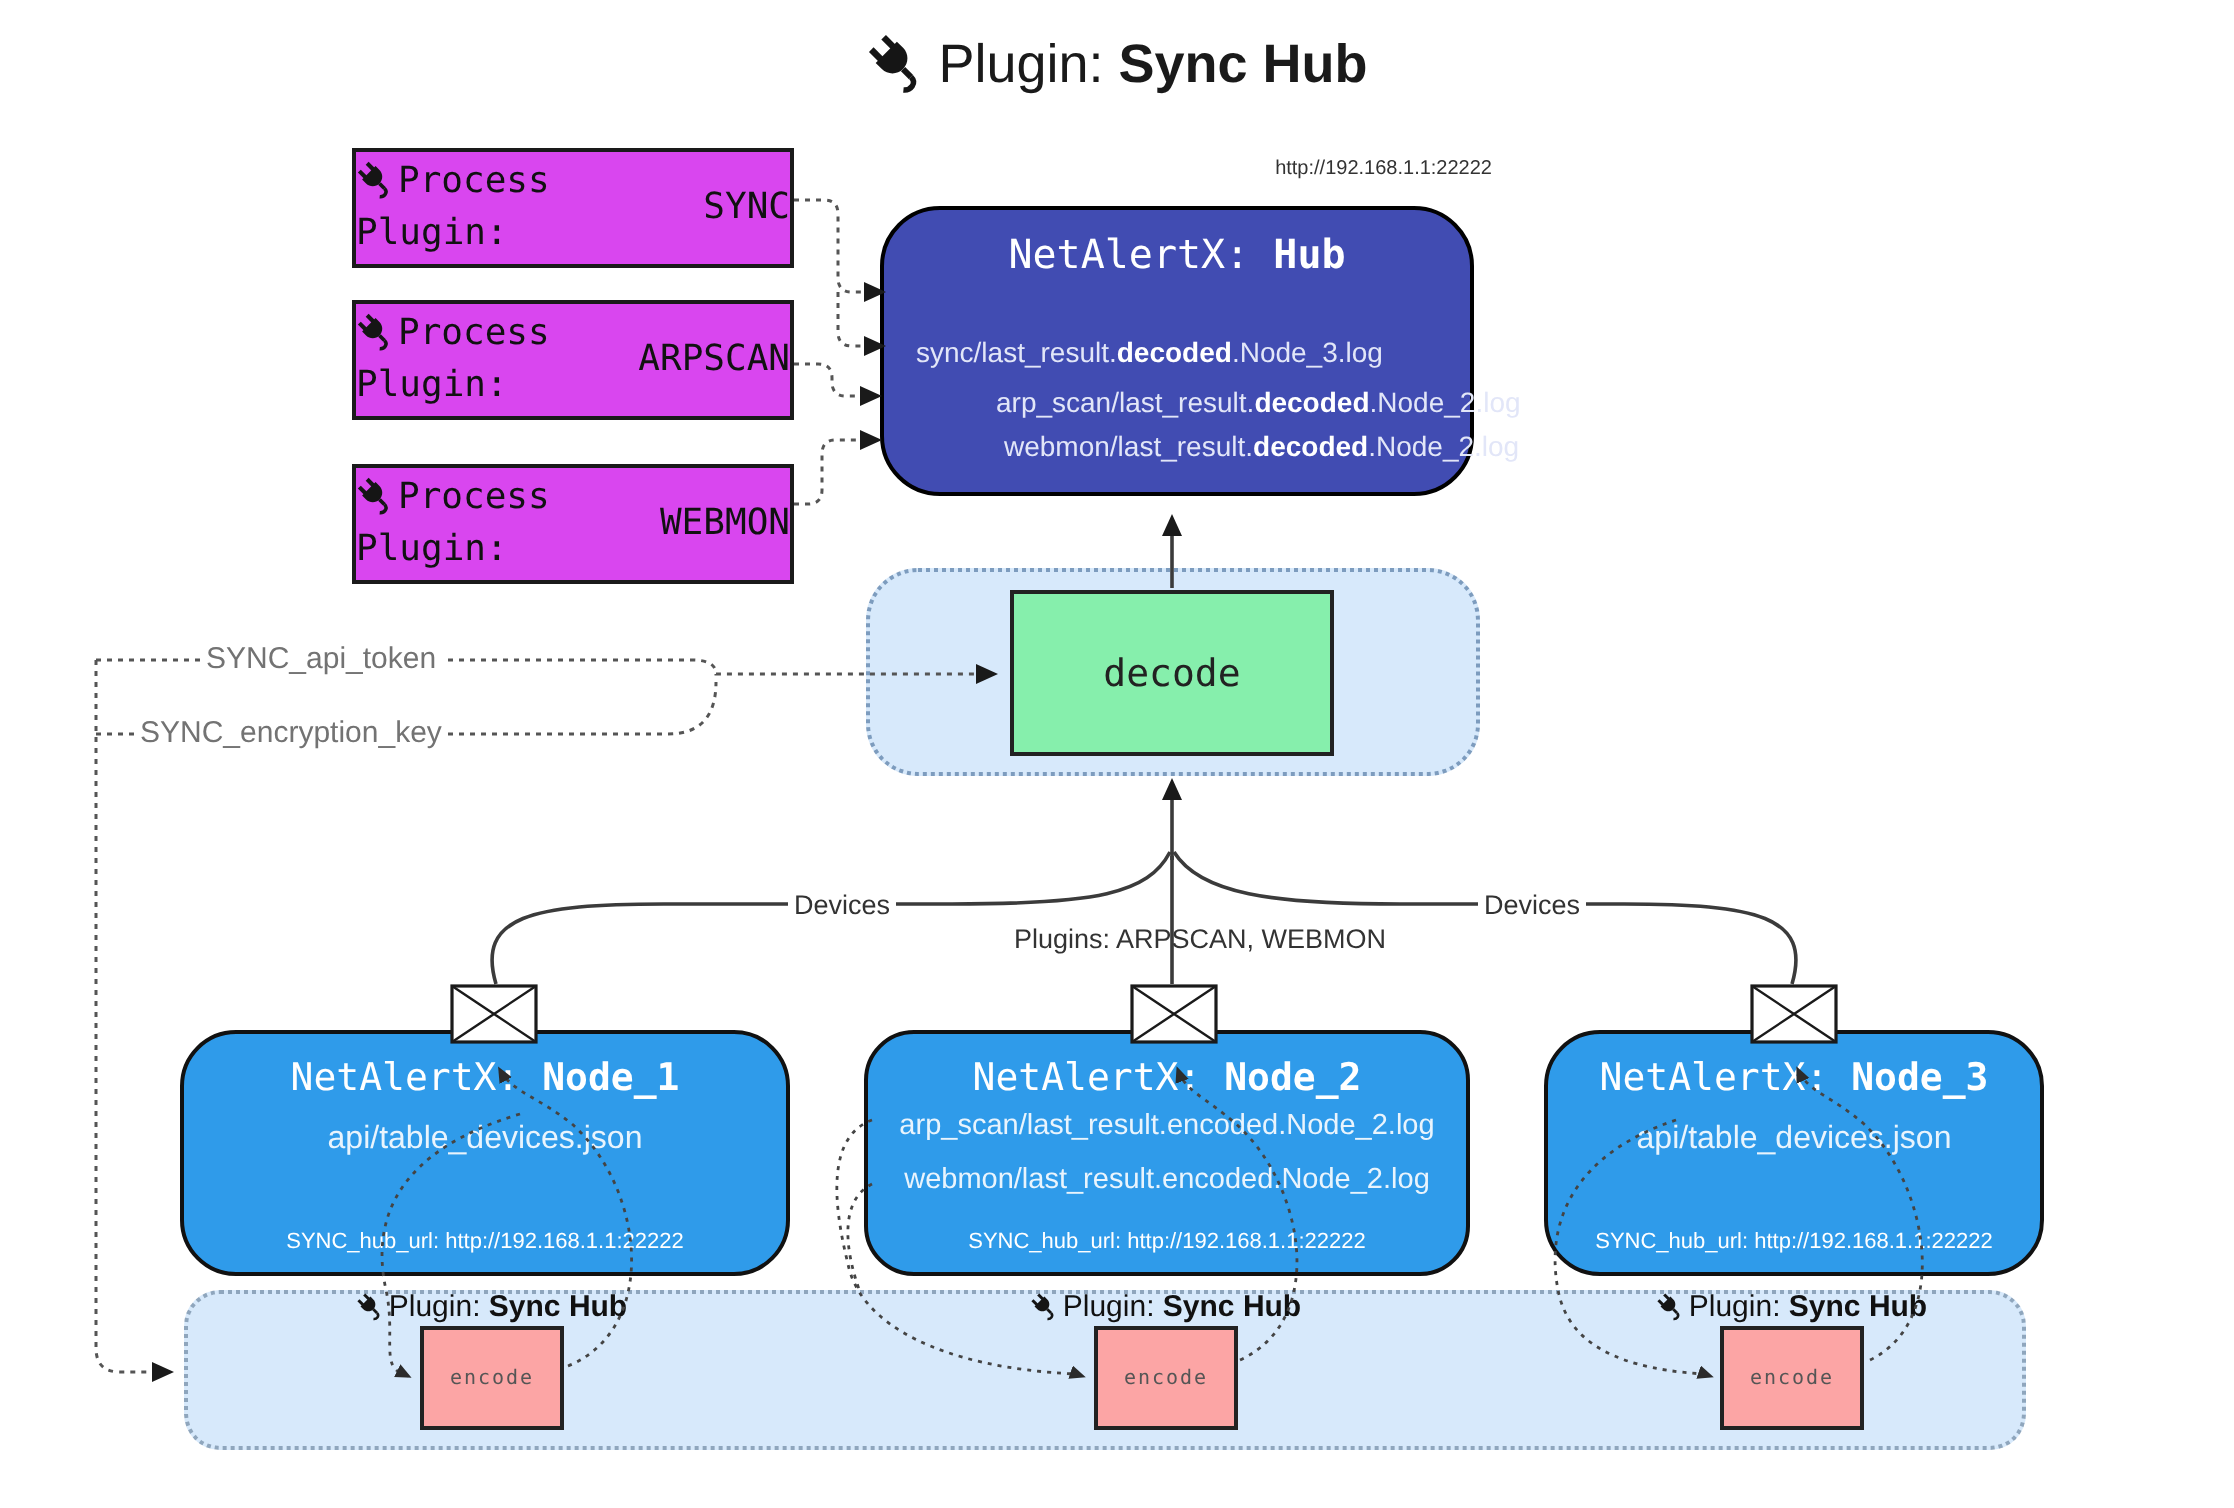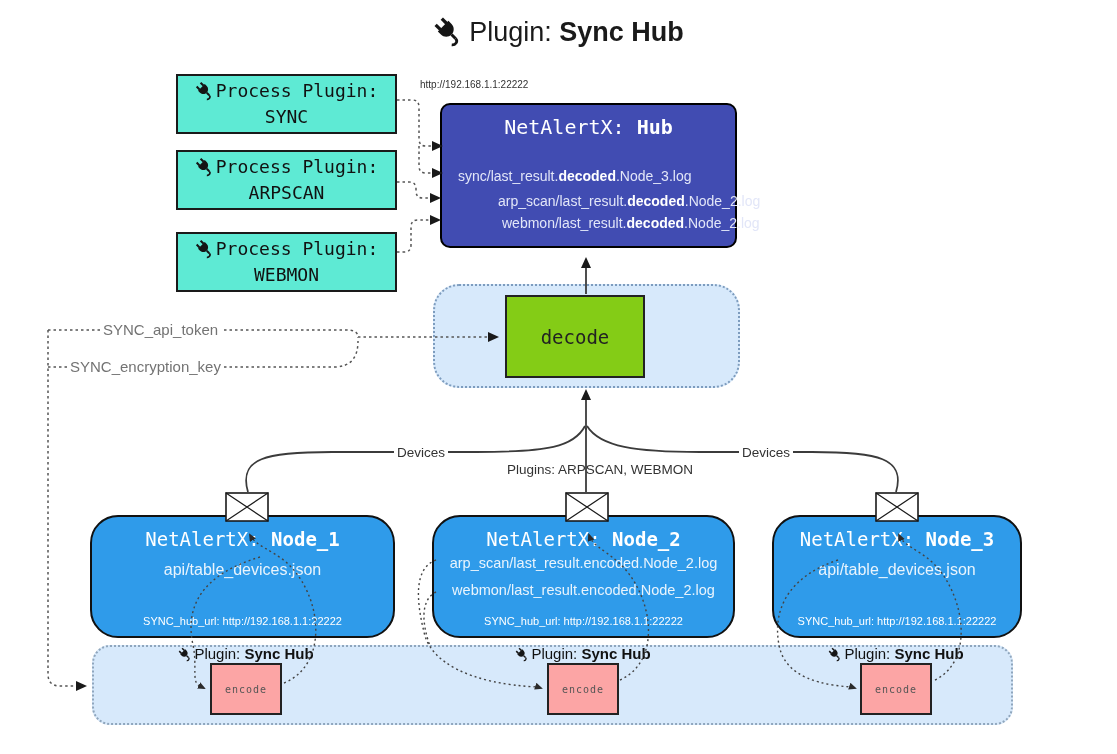--- a/index.html
+++ b/index.html
@@ -6,38 +6,38 @@
   #stage{position:relative;width:1117px;height:754px;background:#fff;overflow:hidden;
          font-family:"Liberation Sans",sans-serif;}
   b{font-weight:bold;}
 
   
   .title{position:absolute;top:16px;left:0;width:100%;text-align:center;
          font-size:27px;color:#1a1a1a;z-index:10;}
   .title .plug{display:inline-block;width:30px;height:30px;vertical-align:-5px;margin-right:6px;color:#151515;}
 
   
-  .pbox{position:absolute;left:176px;width:221px;height:60px;border:2px solid #1a1a1a;background:#5eead4;
-        box-sizing:border-box;display:flex;flex-direction:column;align-items:center;justify-content:center;
+  .pbox{position:absolute;left:176px;width:221px;height:60px;border:2px solid #1a1a1a;background:#d946ef;
+        box-sizing:border-box;display:flex;flex-direction:row;align-items:center;justify-content:center;
         font-family:"DejaVu Sans Mono",monospace;font-size:18px;color:#111;z-index:10;line-height:26px;}
   .pbox .plug{display:inline-block;width:19px;height:19px;vertical-align:-3px;margin-right:2px;color:#151515;}
 
   
-  .hub-url{position:absolute;left:420px;top:79px;width:297px;text-align:left;font-size:10px;color:#333;z-index:10;}
+  .hub-url{position:absolute;left:449px;top:79px;width:297px;text-align:right;font-size:10px;color:#333;z-index:10;}
   .hub{position:absolute;left:440px;top:103px;width:297px;height:145px;background:#414CB2;
-       border:2px solid #000;border-radius:10px;box-sizing:border-box;z-index:4;}
+       border:2px solid #000;border-radius:30px;box-sizing:border-box;z-index:4;}
   .hub-title{position:absolute;top:10px;width:100%;text-align:center;
              font-family:"DejaVu Sans Mono",monospace;font-size:20px;color:#fff;}
   .hub-line{position:absolute;left:16px;height:18px;font-size:14px;color:#e2e6f8;white-space:nowrap;}
   .hub-line b{color:#fff;}
 
   
   .dcont{position:absolute;left:433px;top:284px;width:307px;height:104px;background:#D7E9FB;
          border:2px dotted #7d9cbe;border-radius:26px;box-sizing:border-box;z-index:1;}
-  .dbox{position:absolute;left:505px;top:295px;width:140px;height:83px;background:#84cc16;border:2px solid #222;
+  .dbox{position:absolute;left:505px;top:295px;width:162px;height:83px;background:#86efac;border:2px solid #222;
         box-sizing:border-box;display:flex;align-items:center;justify-content:center;
         font-family:"DejaVu Sans Mono",monospace;font-size:19px;color:#222;z-index:10;}
 
   
   .node{position:absolute;top:515px;height:123px;background:#2F9BEA;border:2px solid #111;border-radius:28px;
         box-sizing:border-box;color:#fff;z-index:4;}
   .node-title{position:absolute;top:11px;width:100%;text-align:center;
               font-family:"DejaVu Sans Mono",monospace;font-size:19px;white-space:nowrap;}
   .node-file{position:absolute;width:100%;text-align:center;color:#e9f4fd;white-space:nowrap;}
   .node-url{position:absolute;bottom:9px;width:100%;text-align:center;font-size:11px;color:#fff;white-space:nowrap;}
@@ -130,21 +130,21 @@
 
   <div class="chip" style="left:394px;top:445px;">Devices</div>
   <div class="chip" style="left:739px;top:445px;">Devices</div>
   <div class="chip clear" style="left:504px;top:462px;">Plugins: ARPSCAN, WEBMON</div>
 
   <div class="node" style="left:90px;width:305px;">
     <div class="node-title"><span>NetAlertX: </span><b>Node_1</b></div>
     <div class="node-file" style="top:44px;font-size:16px;">api/table_devices.json</div>
     <div class="node-url">SYNC_hub_url: http://192.168.1.1:22222</div>
   </div>
-  <div class="node" style="left:432px;width:303px;">
+  <div class="node" style="left:432px;width:303px;border-radius:25px;">
     <div class="node-title"><span>NetAlertX: </span><b>Node_2</b></div>
     <div class="node-file" style="top:38px;font-size:14.5px;">arp_scan/last_result.encoded.Node_2.log</div>
     <div class="node-file" style="top:65px;font-size:14.5px;">webmon/last_result.encoded.Node_2.log</div>
     <div class="node-url">SYNC_hub_url: http://192.168.1.1:22222</div>
   </div>
   <div class="node" style="left:772px;width:250px;">
     <div class="node-title"><span>NetAlertX: </span><b>Node_3</b></div>
     <div class="node-file" style="top:44px;font-size:16px;">api/table_devices.json</div>
     <div class="node-url">SYNC_hub_url: http://192.168.1.1:22222</div>
   </div>

